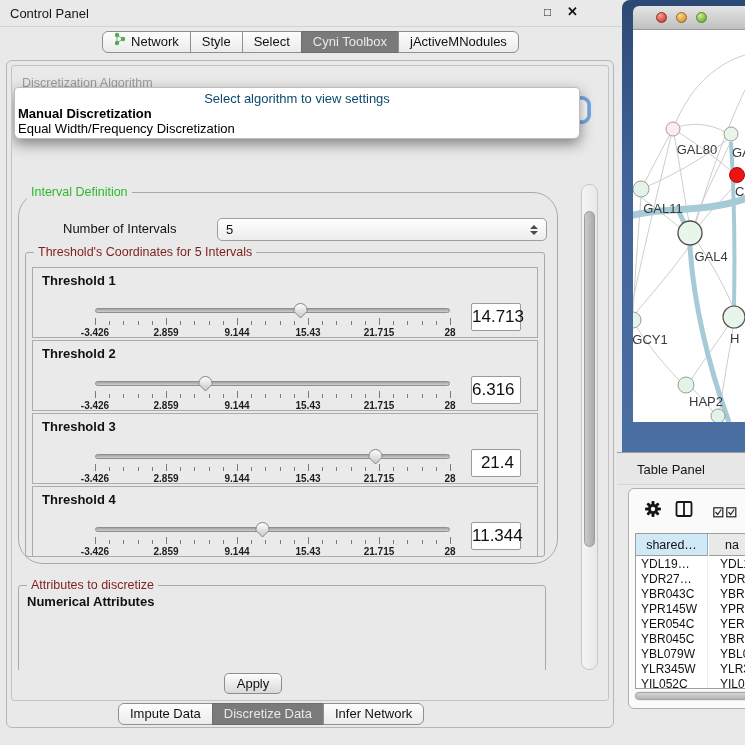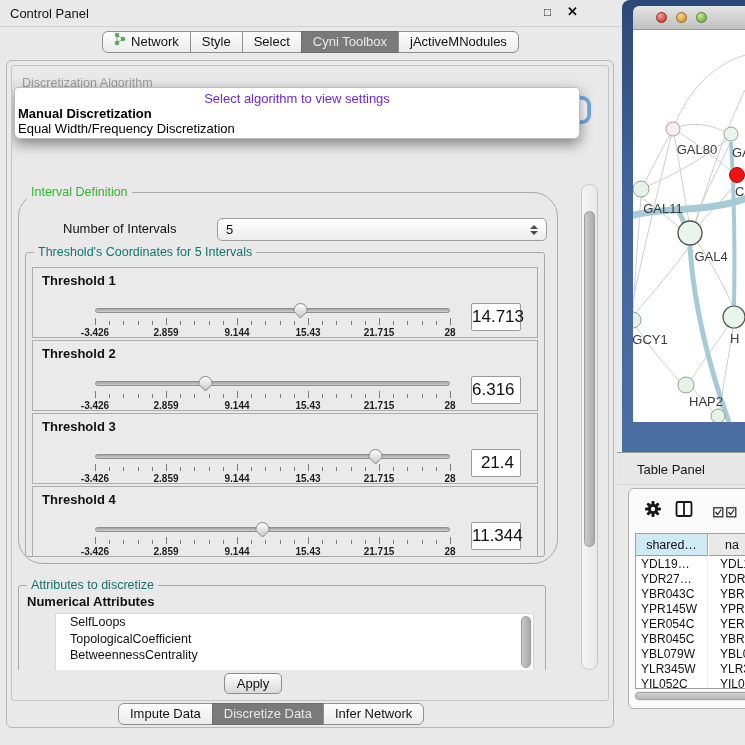--- a/index.html
+++ b/index.html
@@ -30,28 +30,28 @@
   .inner-panel { position:absolute; left:4px; top:4px; width:598px; height:636px;
                  border:1px solid #c3c3c3; border-radius:3px; background:#e9e9e9; overflow:hidden; }
 
   .algo-title { position:absolute; left:10px; top:10px; font-size:12.5px; color:#9b9b9b; }
   .algo-combo { position:absolute; left:10px; top:33px; right:20px; height:22px; background:#fff;
                 border:1px solid #9fb6cf; border-radius:6px; box-shadow:0 0 0 3px #71a9e4; }
 
   .popup { position:absolute; left:2px; top:21px; width:566px; height:52px; background:#fff;
            border:1px solid #bdbdbd; border-radius:4px 4px 6px 6px;
            box-shadow:0 5px 14px rgba(0,0,0,.45); z-index:40; }
-  .popup-prompt { position:absolute; top:3px; left:0; right:0; text-align:center; color:#6d28d9; font-size:13px; }
+  .popup-prompt { position:absolute; top:3px; left:0; right:0; text-align:center; color:#0c4a6e; font-size:13px; }
   .popup-opt1 { position:absolute; top:18px; left:3px; font-size:13px; font-weight:bold; color:#000; }
   .popup-opt2 { position:absolute; top:33px; left:3px; font-size:13px; color:#000; }
 
   .group { border:1px solid #a9a9a9; border-radius:3px; position:absolute; }
   .legend { position:absolute; top:-8px; left:8px; background:#e9e9e9; padding:0 4px; font-size:12.5px; white-space:nowrap; }
   .legend.green { color:#2db82d; }
-  .legend.blue  { color:#0f766e; }
+  .legend.blue  { color:#7f1d1d; }
 
   .td-group { left:10px; top:79px; width:562px; height:37px; }
   .combo { display:flex; align-items:center; font-size:13px; padding-left:8px;
            background:linear-gradient(#ffffff,#ececec); border:1px solid #9e9e9e; border-radius:5px; }
   .combo .arrows { margin-left:auto; margin-right:8px; display:flex; flex-direction:column; gap:2px; }
   .combo .arrows i { display:block; width:0; height:0; border-left:4px solid transparent; border-right:4px solid transparent; }
   .combo .arrows .up { border-bottom:4px solid #4a4a4a; }
   .combo .arrows .dn { border-top:4px solid #4a4a4a; }
   .td-combo { position:absolute; left:7px; top:7px; right:5px; height:23px; }
 
@@ -394,29 +394,20 @@
                   </div>
                   <div class="th-value">11.344</div>
                 </div>
               </div>
           </div>
         </div>
 
         <div class="group attrs-group">
           <span class="legend blue">Attributes to discretize</span>
           <span class="attrs-heading">Numerical Attributes</span>
-          <div class="attrs-list" id="attrsList">
-
-          <div class="attr-item">SelfLoops</div>
-              <div class="attr-item">TopologicalCoefficient</div>
-              <div class="attr-item">BetweennessCentrality</div>
-              <div class="list-sb">
-              <div class="list-sb-thumb"></div>
-            </div>
-            </div>
         </div>
 
         <div class="vsb">
           <div class="vsb-thumb"></div>
         </div>
       </div>
 
       <div class="apply-btn">Apply</div>
     </div>
 

